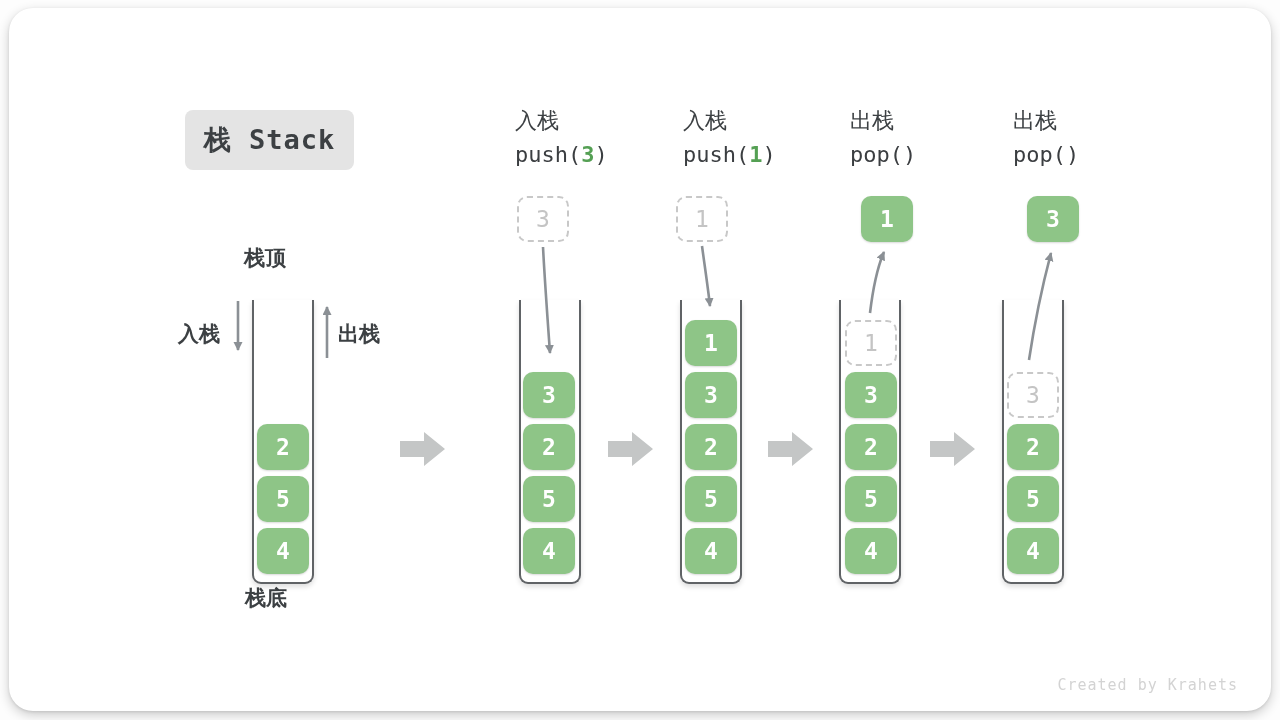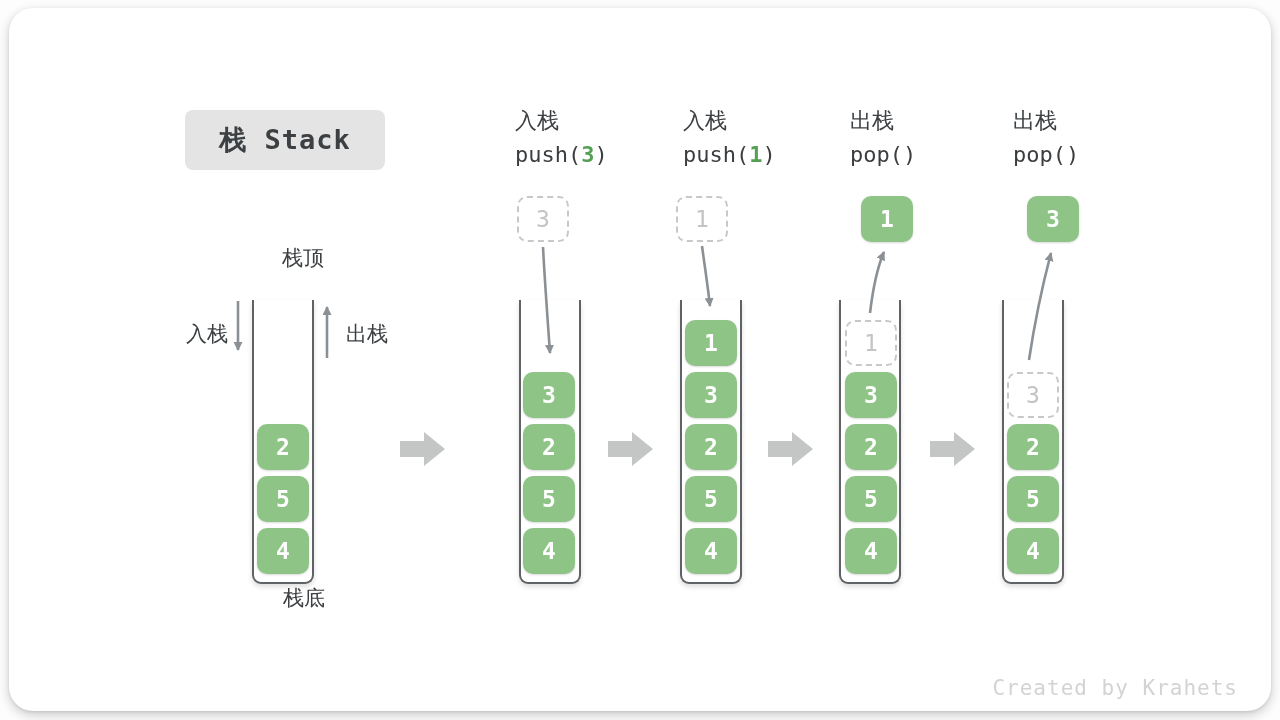--- a/index.html
+++ b/index.html
@@ -4,29 +4,29 @@
 <style>
   * { margin: 0; padding: 0; box-sizing: border-box; }
   html, body { width: 1280px; height: 720px; background: #fdfdfd; overflow: hidden;
                font-family: "DejaVu Sans", "Liberation Sans", sans-serif; }
   .canvas { position: relative; width: 1280px; height: 720px; }
   .card { position: absolute; left: 9px; top: 8px; width: 1262px; height: 703px;
           background: #ffffff; border-radius: 24px;
           box-shadow: 0 4px 12px rgba(0,0,0,0.20), 0 1px 3px rgba(0,0,0,0.10); }
 
   
-  .title-badge { position: absolute; left: 185px; top: 110px; width: 200px; height: 60px;
+  .title-badge { position: absolute; left: 185px; top: 110px; width: 169px; height: 60px;
                  background: #e4e4e4; border-radius: 8px; display: flex;
                  align-items: center; justify-content: center;
                  font-family: "DejaVu Sans Mono", "Liberation Mono", monospace;
                  font-size: 27px; font-weight: 700; color: #3c4043; letter-spacing: 1px; }
 
   
-  .cjk-label { position: absolute; font-size: 21px; font-weight: 400; color: #3c4043;
-               text-align: right; }
+  .cjk-label { position: absolute; font-size: 21px; font-weight: 700; color: #3c4043;
+               text-align: left; }
 
   
   .step-header { position: absolute; top: 106px; color: #3c4043; }
   .step-header .line1 { font-size: 22px; font-weight: 500; height: 36px; }
   .step-header .line2 { font-family: "DejaVu Sans Mono", "Liberation Mono", monospace;
                         font-size: 22px; height: 30px; color: #3b3e41; }
   .step-header .arg { color: #55a054; font-weight: 700; }
 
   
   .stack { position: absolute; top: 300px; width: 62px; height: 284px;
@@ -47,21 +47,21 @@
   
   .overlay { position: absolute; left: 0; top: 0; width: 1280px; height: 720px;
              pointer-events: none; }
 
   
   .block-arrow { position: absolute; top: 430px; width: 46px; height: 38px; }
 
   
   .watermark { position: absolute; top: 676px; right: 42px;
                font-family: "DejaVu Sans Mono", "Liberation Mono", monospace;
-               font-size: 21px; color: #d3d3d3; letter-spacing: 1px; }
+               font-size: 15px; color: #d3d3d3; letter-spacing: 1px; }
 </style>
 </head>
 <body>
 
 <div class="canvas">
   <div class="card"></div>
 
   <div class="title-badge">
     <span>栈 Stack</span>
   </div>

